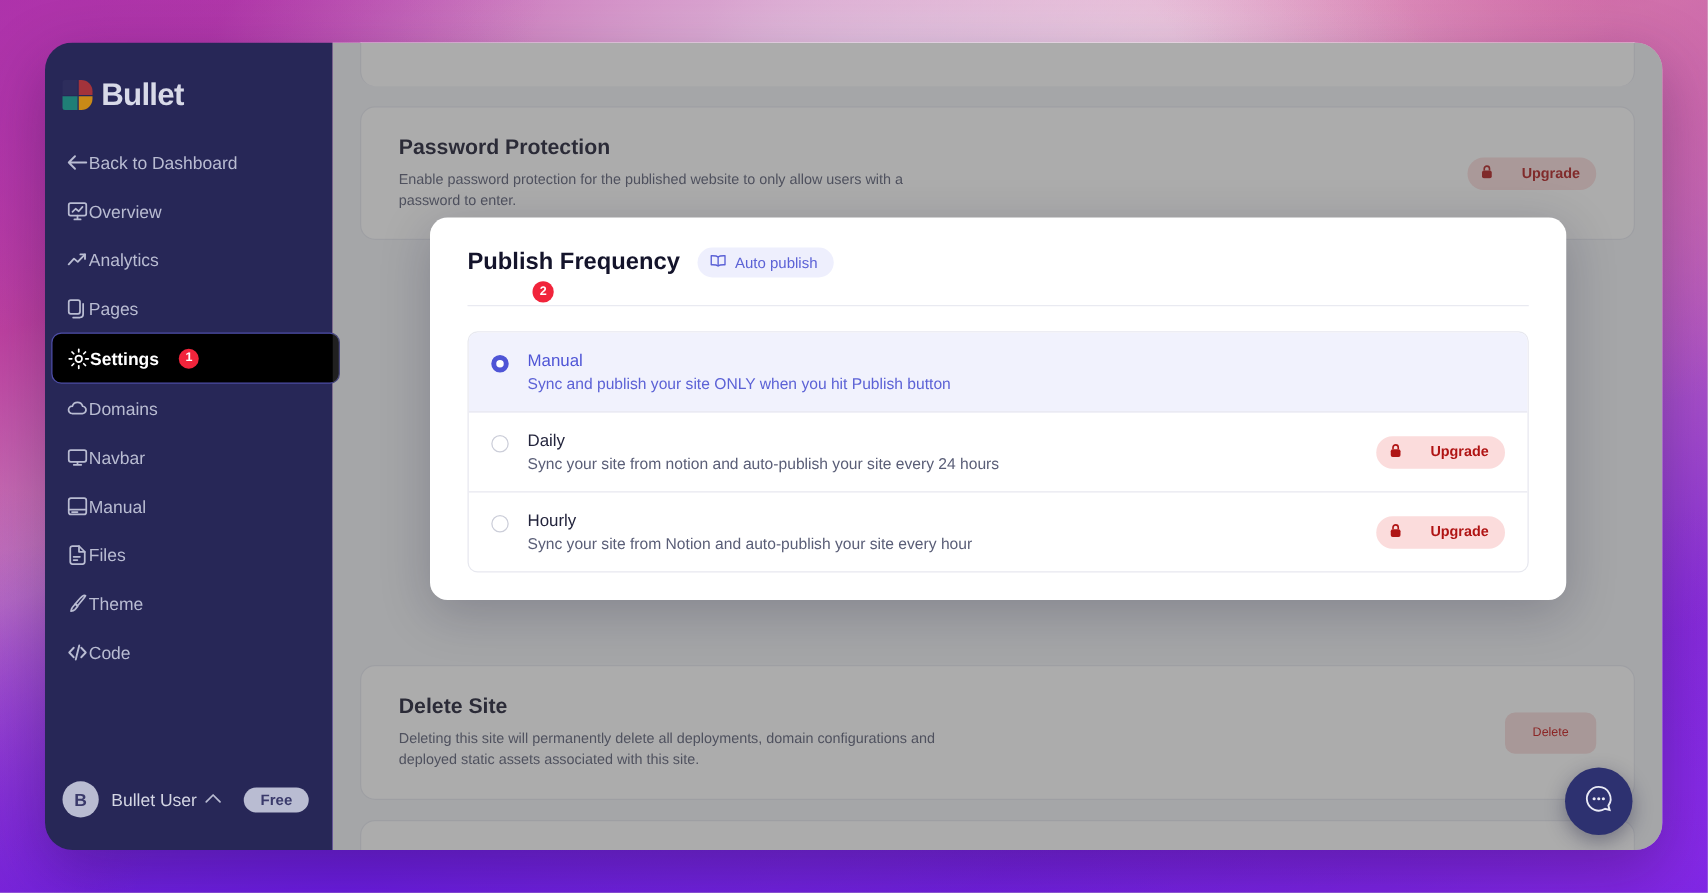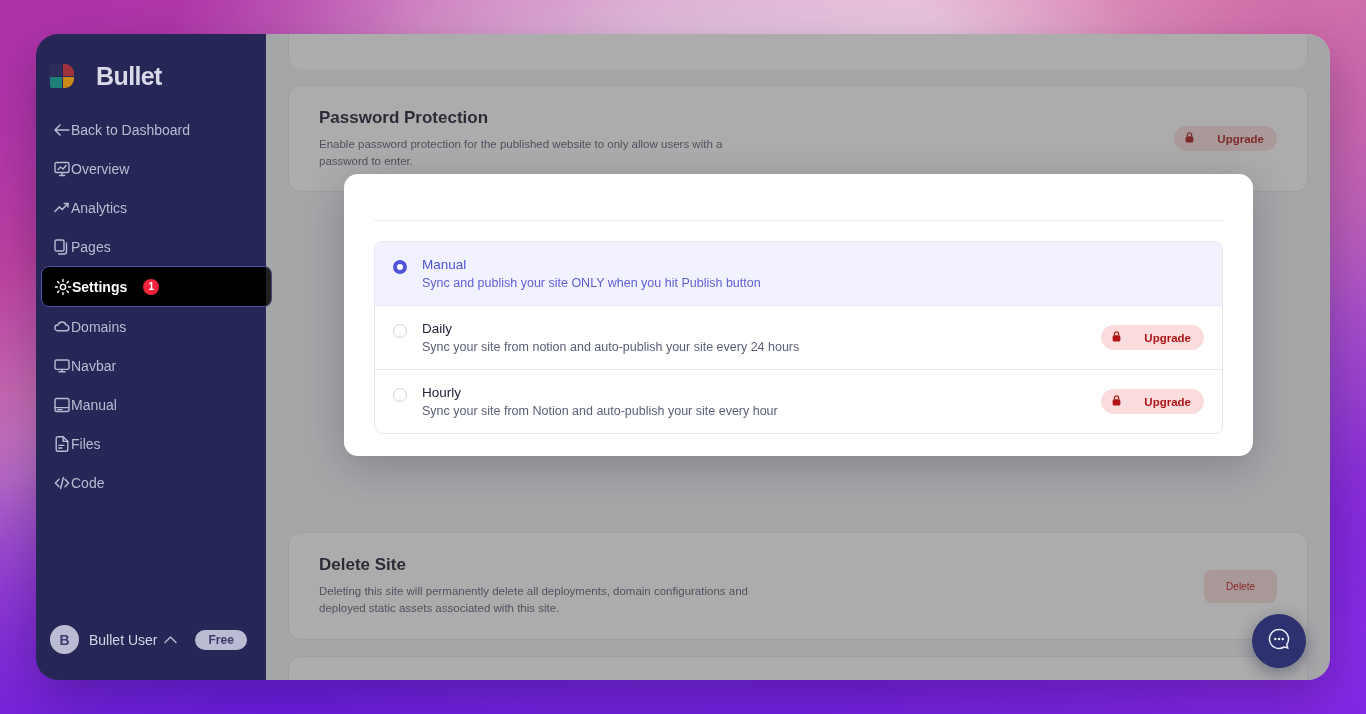--- a/index.html
+++ b/index.html
@@ -53,21 +53,21 @@
     flex: 0 0 230px;
     background: #272757;
     display: flex;
     flex-direction: column;
     position: relative;
     z-index: 3;
   }
   .logo-wrap {
     display: flex;
     align-items: center;
-    gap: 22px;
+    gap: 7px;
     padding: 22px 0 0 14px;
     height: 62px;
     text-align: center;
   }
   .logo-mark {
     width: 24px; height: 24px;
     display: grid;
     grid-template-columns: 1fr 1fr;
     grid-template-rows: 1fr 1fr;
     gap: 1px;
@@ -386,20 +386,29 @@
           <span>Manual</span>
         </div>
         <div class="nav-item">
           <span class="ico">
             <svg width="18" height="18" viewBox="0 0 18 18" stroke="currentColor" stroke-width="1.4" fill="none" stroke-linecap="round" stroke-linejoin="round">
               <path d="M10.2 1.8H5a1.8 1.8 0 0 0-1.8 1.8v10.8A1.8 1.8 0 0 0 5 16.2h8a1.8 1.8 0 0 0 1.8-1.8V6.4Z"></path>
               <path d="M10.2 1.8v4.6h4.6M5.9 10.4h5M5.9 13h3"></path>
             </svg>
           </span>
           <span>Files</span>
+        </div>
+        <div class="nav-item">
+          <span class="ico">
+            <svg width="18" height="18" viewBox="0 0 18 18" stroke="currentColor" stroke-width="1.4" fill="none" stroke-linecap="round" stroke-linejoin="round">
+              <path d="M15.4 2.6c-1.2-1-3 .4-5.7 3.6L7.3 9.1l1.8 1.5 2.3-2.8c2.7-3.2 4-5.1 4-5.2Z"></path>
+              <path d="M7.2 9.2 5 11.8c-.8 1-1 2-1.2 3.2 1.2-.2 2.2-.5 3.1-1.3l2.2-2.6Z"></path>
+            </svg>
+          </span>
+          <span>Theme</span>
         </div>
         <div class="nav-item">
           <span class="ico">
             <svg width="18" height="18" viewBox="0 0 18 18" stroke="currentColor" stroke-width="1.5" fill="none" stroke-linecap="round" stroke-linejoin="round">
               <path d="M6 5.2 2.4 9 6 12.8M12 5.2 15.6 9 12 12.8M10.4 3.4 7.6 14.6"></path>
             </svg>
           </span>
           <span>Code</span>
         </div>
       </nav>
@@ -468,20 +477,35 @@
           <circle cx="17.7" cy="14" r="1.25" fill="#e9eaf6"></circle>
         </svg>
       </span>
     </div>
 
   </main>
 
 </div>
 
 <section id="publish-card">
+  <div id="publish-head">
+    <div id="publish-title">
+      <span>Publish Frequency</span>
+      <span id="step-badge">2</span>
+    </div>
+    <span id="auto-publish-badge">
+      <span>
+        <svg width="13" height="11" viewBox="0 0 13 11" fill="none">
+          <path d="M6.5 2.6S5.2 1.4 1 1.6v7.2c4.2-.2 5.5 1 5.5 1s1.3-1.2 5.5-1V1.6c-4.2-.2-5.5 1-5.5 1Z" stroke="#5c62d6" stroke-width="1.1" fill="none" stroke-linejoin="round"></path>
+          <path d="M6.5 2.6v7.2" stroke="#5c62d6" stroke-width="1.1"></path>
+        </svg>
+      </span>
+      <span>Auto publish</span>
+    </span>
+  </div>
 
   <div id="divider"></div>
 
   <div id="options">
       <div class="option selected">
         <div class="opt-left">
           <span class="radio on"></span>
           <div>
             <div class="opt-title">Manual</div>
             <div class="opt-desc">Sync and publish your site ONLY when you hit Publish button</div>

